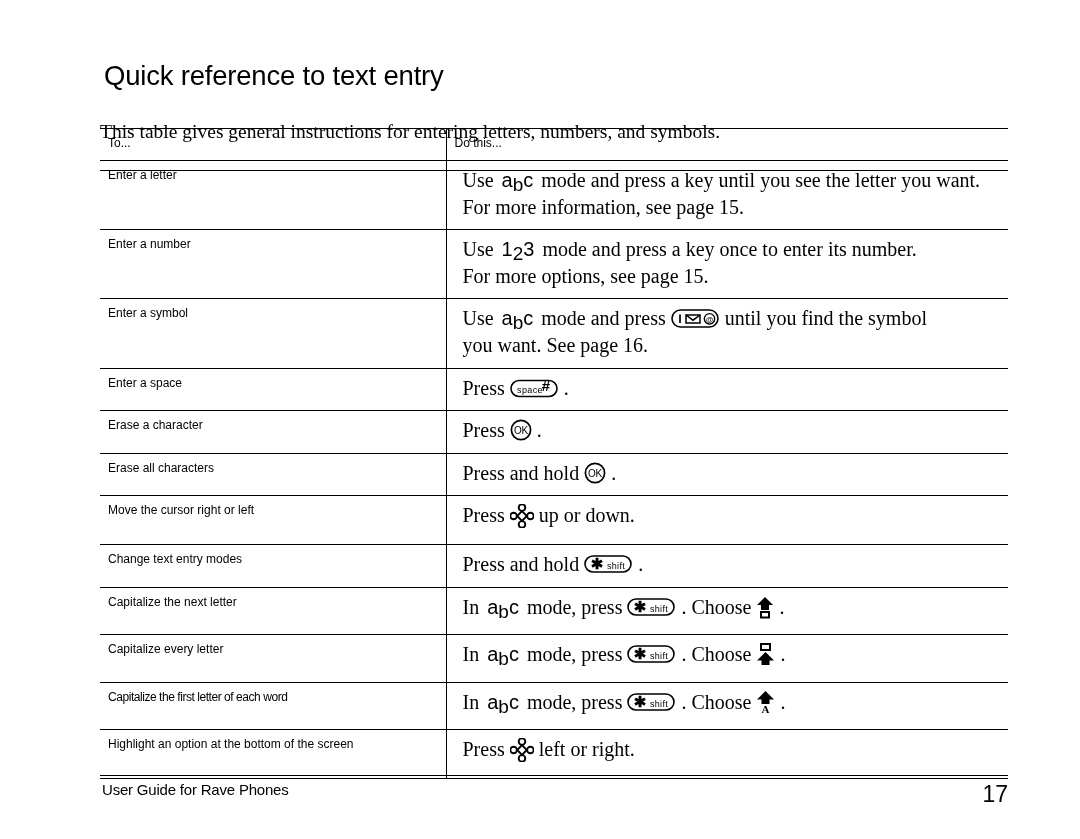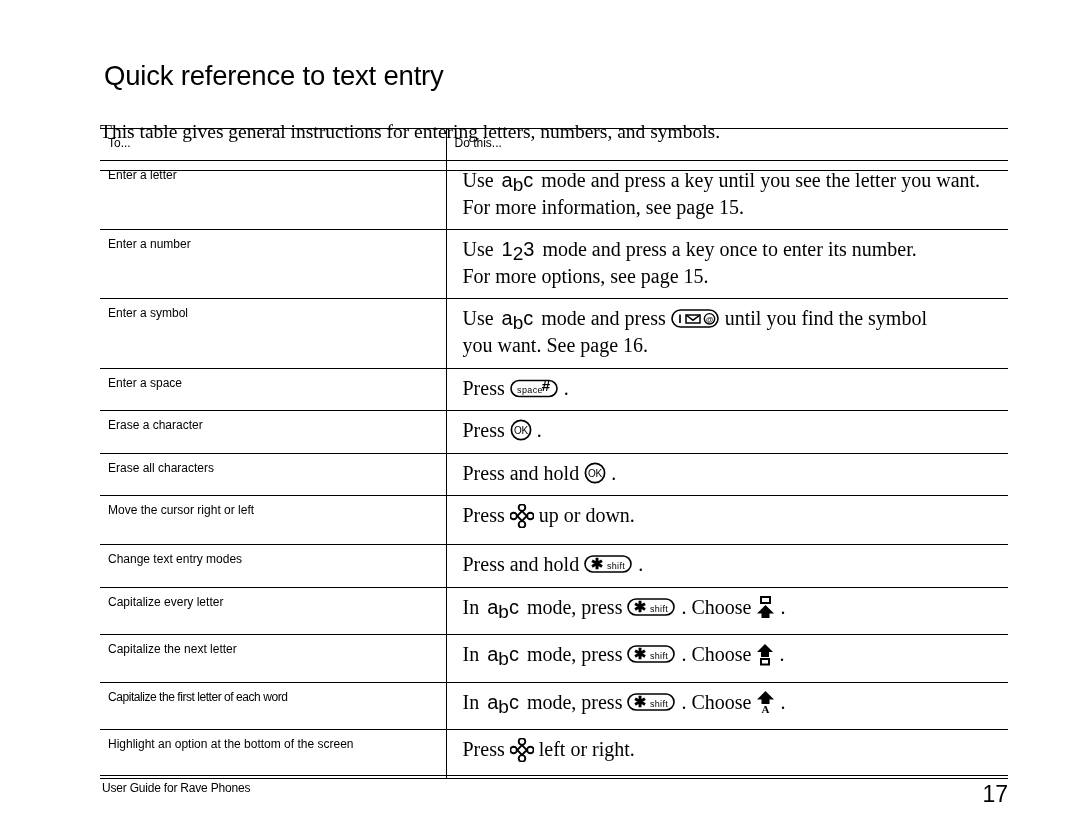--- a/index.html
+++ b/index.html
@@ -123,21 +123,21 @@
     top: 775px;
     width: 908px;
     height: 0;
     border-top: 1.7px solid #000;
   }
   .footer-left {
     position: absolute;
     left: 102px;
     top: 781px;
     font-family: "Liberation Sans", sans-serif;
-    font-size: 12px;
+    font-size: 15px;
     letter-spacing: -0.2px;
     white-space: nowrap;
   }
   .footer-right {
     position: absolute;
     left: 0;
     width: 1008px;
     top: 781px;
     text-align: right;
     font-family: "Liberation Sans", sans-serif;
@@ -272,54 +272,54 @@
               <span class="ln"><span>Press and hold</span> <span class="keycap"><svg width="49" height="21" viewBox="0 0 49 21">
                     <rect x="1" y="2" width="46" height="16" rx="8" ry="8" fill="none" stroke="#000" stroke-width="1.6"></rect>
                     <text x="13" y="14.5" font-family="Liberation Sans, sans-serif" font-size="15" font-weight="bold" text-anchor="middle" fill="#000">✱</text>
                     <text x="32" y="15" font-family="Liberation Sans, sans-serif" font-size="9" text-anchor="middle" fill="#000" letter-spacing="0.3">shift</text>
                   </svg></span> <span>.</span></span>
             </div>
           </td>
         </tr>
         <tr>
           <td class="col-to">
+            <div class="cell-to">Capitalize the next letter</div>
+          </td>
+          <td class="col-do">
+            <div class="cell-do">
+              <span class="ln"><span>In</span> <span class="mode">a<span class="dn">b</span>c</span> <span>mode, press</span> <span class="keycap"><svg width="49" height="21" viewBox="0 0 49 21">
+                    <rect x="1" y="2" width="46" height="16" rx="8" ry="8" fill="none" stroke="#000" stroke-width="1.6"></rect>
+                    <text x="13" y="14.5" font-family="Liberation Sans, sans-serif" font-size="15" font-weight="bold" text-anchor="middle" fill="#000">✱</text>
+                    <text x="32" y="15" font-family="Liberation Sans, sans-serif" font-size="9" text-anchor="middle" fill="#000" letter-spacing="0.3">shift</text>
+                  </svg></span> <span>. Choose</span> <span class="shiftglyph"><svg width="18" height="23" viewBox="0 0 18 23">
+                    <path d="M9 1 L17 9 L13 9 L13 14 L5 14 L5 9 L1 9 Z" fill="#000"></path>
+                    <rect x="5" y="16" width="8" height="5.5" fill="none" stroke="#000" stroke-width="2"></rect>
+                  </svg></span> <span>.</span></span>
+            </div>
+          </td>
+        </tr>
+        <tr>
+          <td class="col-to">
             <div class="cell-to">Capitalize every letter</div>
           </td>
           <td class="col-do">
             <div class="cell-do">
               <span class="ln"><span>In</span> <span class="mode">a<span class="dn">b</span>c</span> <span>mode, press</span> <span class="keycap"><svg width="49" height="21" viewBox="0 0 49 21">
                     <rect x="1" y="2" width="46" height="16" rx="8" ry="8" fill="none" stroke="#000" stroke-width="1.6"></rect>
                     <text x="13" y="14.5" font-family="Liberation Sans, sans-serif" font-size="15" font-weight="bold" text-anchor="middle" fill="#000">✱</text>
                     <text x="32" y="15" font-family="Liberation Sans, sans-serif" font-size="9" text-anchor="middle" fill="#000" letter-spacing="0.3">shift</text>
                   </svg></span> <span>. Choose</span> <span class="shiftglyph"><svg width="19" height="23" viewBox="0 0 19 23">
                     <rect x="5" y="1" width="9" height="6" fill="none" stroke="#000" stroke-width="2"></rect>
                     <path d="M9.5 9 L18 17.5 L13.5 17.5 L13.5 22 L5.5 22 L5.5 17.5 L1 17.5 Z" fill="#000"></path>
                   </svg></span> <span>.</span></span>
             </div>
           </td>
         </tr>
         <tr>
           <td class="col-to">
-            <div class="cell-to">Capitalize the next letter</div>
-          </td>
-          <td class="col-do">
-            <div class="cell-do">
-              <span class="ln"><span>In</span> <span class="mode">a<span class="dn">b</span>c</span> <span>mode, press</span> <span class="keycap"><svg width="49" height="21" viewBox="0 0 49 21">
-                    <rect x="1" y="2" width="46" height="16" rx="8" ry="8" fill="none" stroke="#000" stroke-width="1.6"></rect>
-                    <text x="13" y="14.5" font-family="Liberation Sans, sans-serif" font-size="15" font-weight="bold" text-anchor="middle" fill="#000">✱</text>
-                    <text x="32" y="15" font-family="Liberation Sans, sans-serif" font-size="9" text-anchor="middle" fill="#000" letter-spacing="0.3">shift</text>
-                  </svg></span> <span>. Choose</span> <span class="shiftglyph"><svg width="18" height="23" viewBox="0 0 18 23">
-                    <path d="M9 1 L17 9 L13 9 L13 14 L5 14 L5 9 L1 9 Z" fill="#000"></path>
-                    <rect x="5" y="16" width="8" height="5.5" fill="none" stroke="#000" stroke-width="2"></rect>
-                  </svg></span> <span>.</span></span>
-            </div>
-          </td>
-        </tr>
-        <tr>
-          <td class="col-to">
             <div class="cell-to tight">Capitalize the first letter of each word</div>
           </td>
           <td class="col-do">
             <div class="cell-do">
               <span class="ln"><span>In</span> <span class="mode">a<span class="dn">b</span>c</span> <span>mode, press</span> <span class="keycap"><svg width="49" height="21" viewBox="0 0 49 21">
                     <rect x="1" y="2" width="46" height="16" rx="8" ry="8" fill="none" stroke="#000" stroke-width="1.6"></rect>
                     <text x="13" y="14.5" font-family="Liberation Sans, sans-serif" font-size="15" font-weight="bold" text-anchor="middle" fill="#000">✱</text>
                     <text x="32" y="15" font-family="Liberation Sans, sans-serif" font-size="9" text-anchor="middle" fill="#000" letter-spacing="0.3">shift</text>
                   </svg></span> <span>. Choose</span> <span class="shiftglyph"><svg width="19" height="24" viewBox="0 0 19 24">
                     <path d="M9.5 1 L18 9.5 L13.5 9.5 L13.5 14 L5.5 14 L5.5 9.5 L1 9.5 Z" fill="#000"></path>

